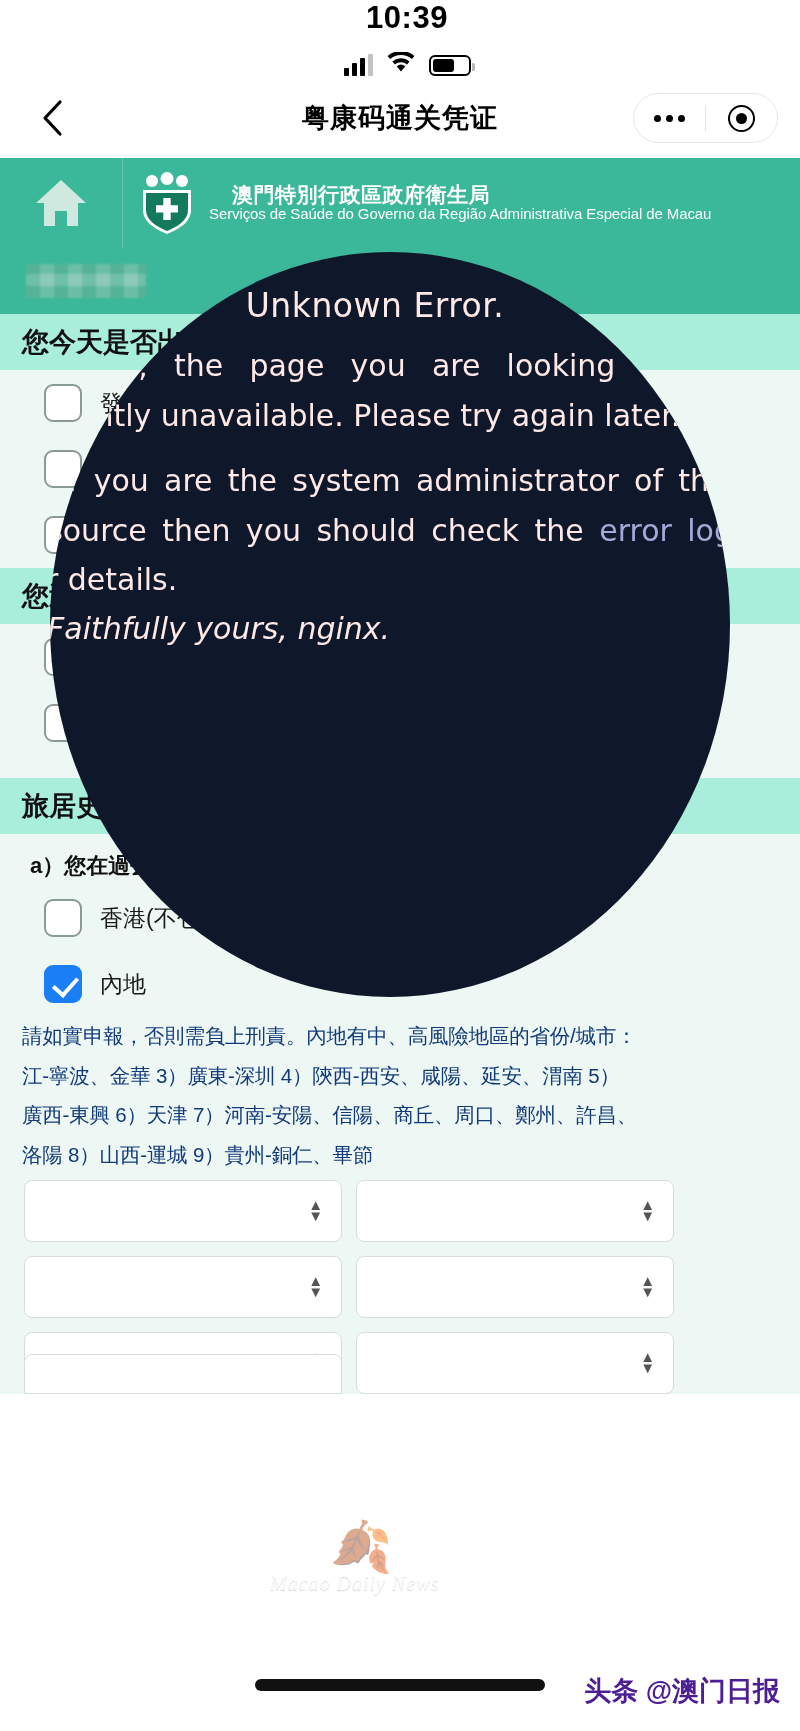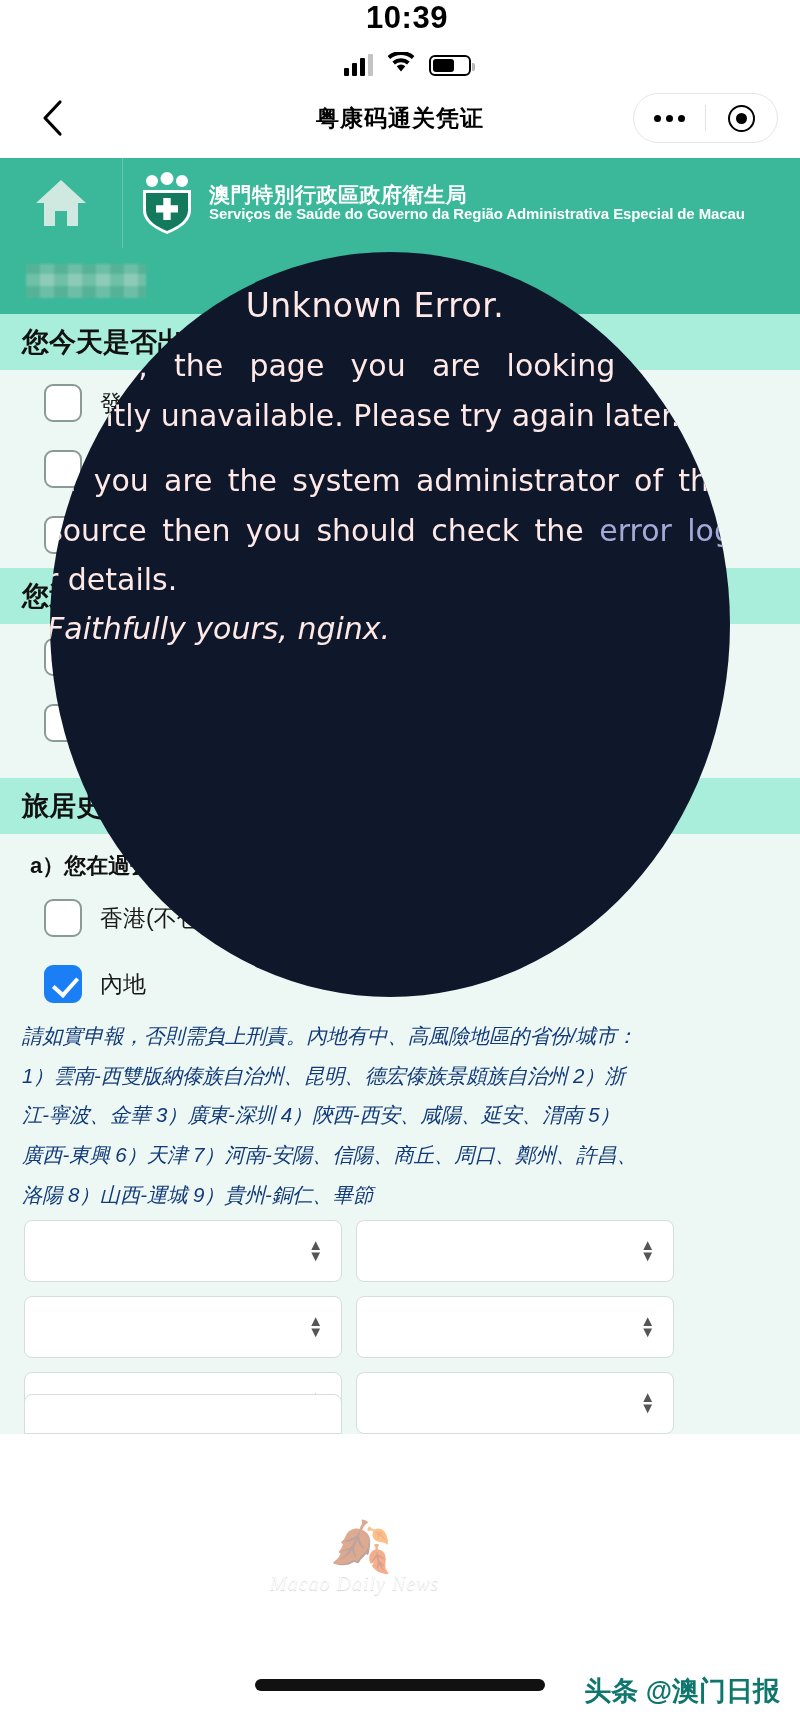--- a/index.html
+++ b/index.html
@@ -36,21 +36,21 @@
   
   .navbar{
     height:80px; display:flex; align-items:center; position:relative;
     background:#fff; padding:0 22px 0 30px;
   }
   .back-arrow{ width:44px; height:44px; display:flex; align-items:center;
     justify-content:center; }
   .back-arrow svg{ display:block; }
   .nav-title{
     position:absolute; left:0; right:0; text-align:center;
-    font-size:23px; font-weight:700; color:#000; letter-spacing:1px;
+    font-size:27px; font-weight:700; color:#000; letter-spacing:1px;
     pointer-events:none;
   }
   .capsule{
     margin-left:auto; width:145px; height:50px; border:1px solid #e6e6e6;
     border-radius:25px; background:#fff; display:flex; align-items:center;
     position:relative; z-index:2;
   }
   .cap-half{ flex:1; display:flex; align-items:center; justify-content:center; }
   .cap-div{ width:1px; height:26px; background:#e2e2e2; }
   .dots{ display:flex; gap:5px; }
@@ -62,22 +62,22 @@
   
   .gov-header{
     height:90px; background:#3bb89a; display:flex; align-items:center;
   }
   .home-cell{ width:122px; display:flex; align-items:center; justify-content:center;
     height:100%; }
   .home-ico{ width:56px; height:52px; position:relative; }
   .hdiv{ width:1px; height:100%; background:#63c7ae; }
   .gov-logo{ width:56px; height:62px; margin:0 14px 0 16px; flex:none; position:relative; }
   .gov-text{ color:#fff; line-height:1.12; }
-  .gov-cn{ font-size:21px; font-weight:700; letter-spacing:.5px; }
-  .gov-pt{ font-size:15px; font-weight:700; letter-spacing:-.1px; }
+  .gov-cn{ font-size:21px; font-weight:700; letter-spacing:.5px;margin-left:23px; }
+  .gov-pt{ font-size:15px; font-weight:400; letter-spacing:-.1px; }
 
   
   .page-body{ background:#edf8f4; position:relative; }
   .name-bar{
     background:#3bb89a; height:66px; display:flex; align-items:center;
     padding-left:26px;
   }
   .redact{ width:120px; height:34px; background:
      repeating-linear-gradient(90deg,#9fd9c9 0 14px,#c9e8de 14px 28px),
      repeating-linear-gradient(0deg,#8ed2c0 0 12px,#b9e2d6 12px 24px);
@@ -92,21 +92,21 @@
   .cb{ width:38px; height:38px; border:2px solid #8a9a95; border-radius:9px;
     background:#fff; flex:none; }
   .cb.checked{ background:#1a7ef4; border-color:#1a7ef4; position:relative; }
   .cb.checked::after{
     content:""; position:absolute; left:12px; top:5px; width:11px; height:20px;
     border:solid #fff; border-width:0 4px 4px 0; transform:rotate(42deg);
   }
   .opt-label{ font-size:23px; color:#1a1a1a; }
   .blue-note{
     color:#123a7a; font-size:20.5px; line-height:1.45; padding:4px 12px 6px 22px;
-    letter-spacing:-.2px; white-space:nowrap; overflow:hidden;font-style:italic;
+    letter-spacing:-.2px; white-space:nowrap; overflow:hidden;
   }
   .select-grid{ display:flex; flex-wrap:wrap; gap:14px; padding:4px 0 0 24px; }
   .sel{
     width:318px; height:62px; background:#fff; border:1px solid #d5dedb;
     border-radius:8px; display:flex; align-items:center; justify-content:flex-end;
     padding-right:18px; flex:none;
   }
   .chev{ display:flex; flex-direction:column; gap:3px; align-items:center; color:#555; }
   .chev span{ font-size:15px; line-height:8px; }
 
@@ -135,21 +135,21 @@
     font-family:"Liberation Serif",serif; font-style:italic; font-size:20px;
     color:rgba(255,255,255,.85); letter-spacing:1px;
     text-shadow:0 1px 1px rgba(0,0,0,.18);
   }
   .wm-leaf{
     position:absolute; left:330px; top:1518px; z-index:39;
     font-size:50px; color:rgba(255,255,255,.55);
   }
   .wm-source{
     position:absolute; right:20px; bottom:22px; z-index:45;
-    font-size:27px; font-weight:700; color:#0f766e;
+    font-size:27px; font-weight:700; color:#4c1d95;
   }
   .home-indicator{
     position:absolute; left:50%; transform:translateX(-50%); bottom:40px;
     width:290px; height:12px; background:#111; border-radius:6px; z-index:45;
   }
   .bottom-sel{ position:absolute; left:24px; bottom:0; width:318px; height:40px;
     background:#fff; border:1px solid #d5dedb; border-radius:8px 8px 0 0; }
 </style>
 </head>
 <body>
@@ -263,21 +263,20 @@
     <div class="cb"></div>
     <div class="opt-label">香港(不包括12月19日管制站投票站)</div>
   </div>
   <div class="opt-row">
     <div class="cb checked"></div>
     <div class="opt-label">內地</div>
   </div>
 
   <div>
     <div class="blue-note">請如實申報，否則需負上刑責。內地有中、高風險地區的省份/城市：</div>
-    <div class="blue-note">1）雲南-西雙版納傣族自治州、昆明、德宏傣族景頗族自治州 2）浙</div>
     <div class="blue-note">江-寧波、金華 3）廣東-深圳 4）陝西-西安、咸陽、延安、渭南 5）</div>
     <div class="blue-note">廣西-東興 6）天津 7）河南-安陽、信陽、商丘、周口、鄭州、許昌、</div>
     <div class="blue-note">洛陽 8）山西-運城 9）貴州-銅仁、畢節</div>
   </div>
 
   <div class="select-grid">
     <div class="sel">
         <div class="chev">
           <span>▲</span>
           <span>▼</span>

